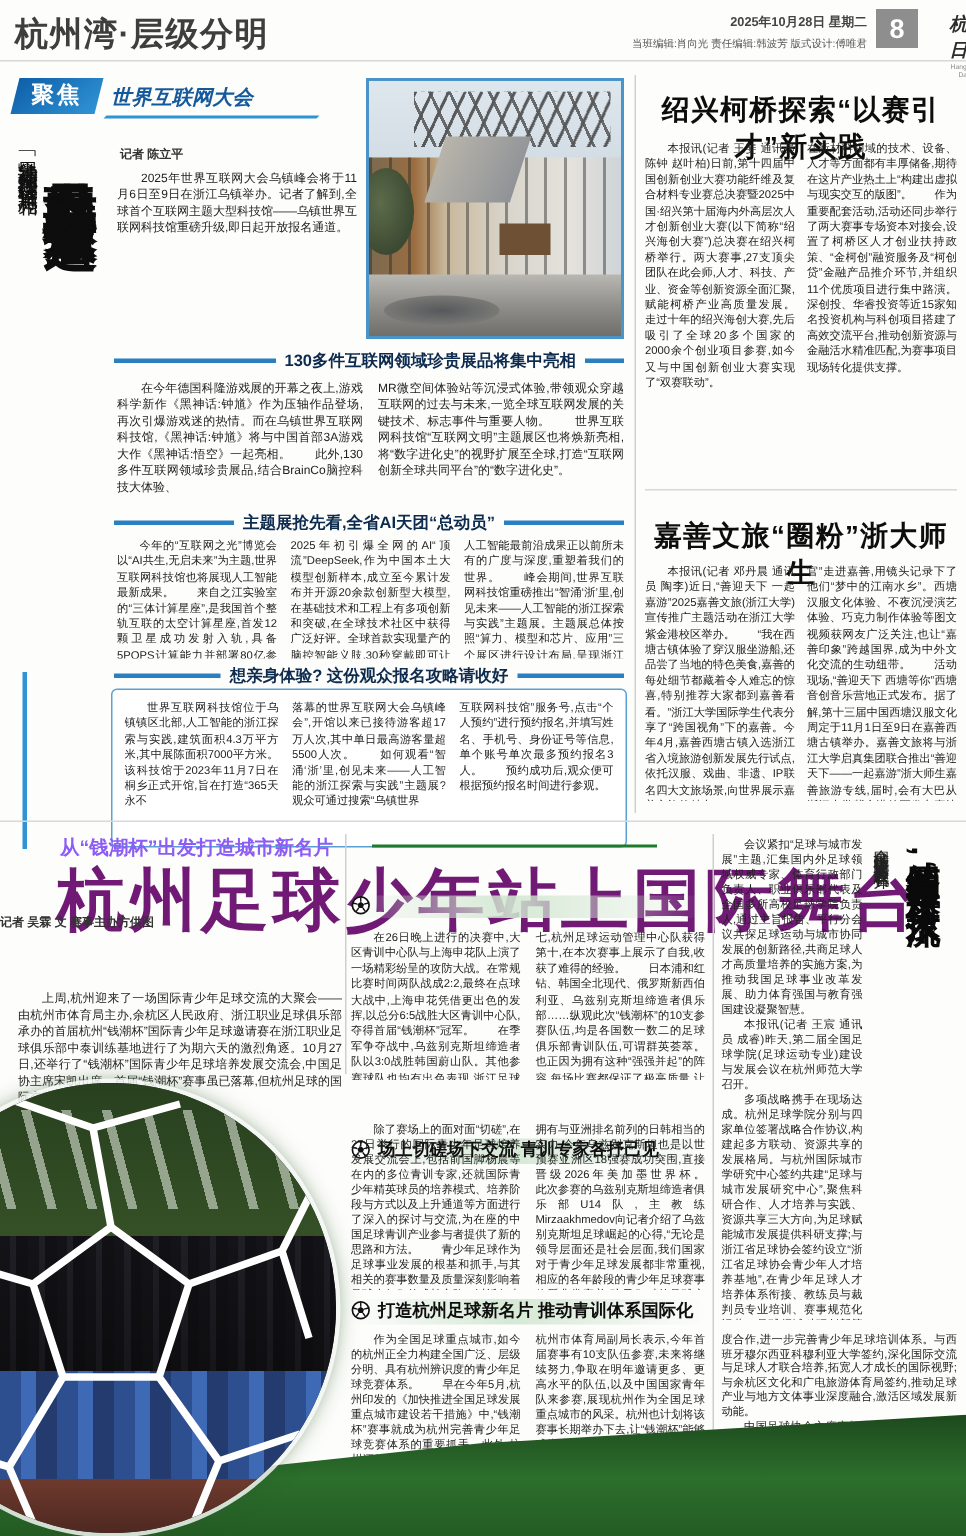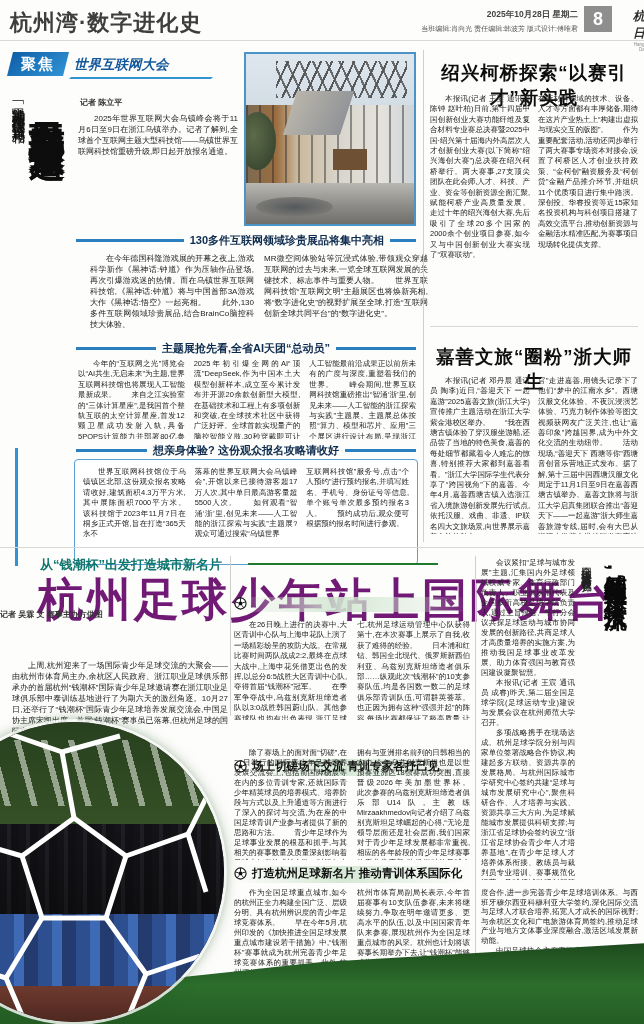--- a/index.html
+++ b/index.html
@@ -38,21 +38,21 @@
   #attn-box { border:1.5px solid #5aa0d2; border-radius:4px; padding:7px 8px; display:flex; gap:9px; background:#fff; }
   #attn-box > div { flex:1; }
   .cols { display:flex; gap:10px; }
   .cols > div { flex:1; }
   
   #museum-photo { border:2px solid #4a94c8; background:#cfd9e2; overflow:hidden; }
   .ph { position:absolute; }
   
   .art-head { font-size:18.5px; font-weight:900; color:#0d0d0d; text-align:center; letter-spacing:1px; }
   
-  #kicker { font-size:13px; font-weight:900; color:#0f766e; white-space:nowrap; }
+  #kicker { font-size:13px; font-weight:900; color:#8b5cf6; white-space:nowrap; }
   #kicker-line { height:2px; background:#1f7a2e; }
   #big-headline { font-size:45px; font-weight:900; color:#701a75; letter-spacing:3px; white-space:nowrap; }
   .green-sec { display:flex; align-items:center; gap:5px; padding-bottom:2px;
     background:linear-gradient(to right,rgba(223,238,223,0) 0%,rgba(209,230,209,.9) 45%,rgba(209,230,209,0) 100%); }
   .green-sec .t { font-size:11.5px; font-weight:900; color:#0e0e0e; white-space:nowrap; }
   
   #sign-vhead { font-size:23px; font-weight:900; color:#0a0a0a; letter-spacing:1px; line-height:30px; }
   #sign-vsub { font-size:10.5px; color:#222; letter-spacing:1px; line-height:16px; margin-right:6px; }
   
   #grass { background:linear-gradient(to bottom,#1c451c,#2c6e2c 55%,#245c24); clip-path:polygon(0 68%,50% 28%,100% 6%,100% 100%,0 100%); }
@@ -60,21 +60,21 @@
   #ball-photo { border-radius:50%; overflow:hidden; background:#232a20; box-shadow:0 0 0 3px rgba(255,255,255,.8),0 0 14px rgba(40,90,40,.6); }
   .ball-layer { position:absolute; left:0; width:100%; }
   svg.ball-net { position:absolute; left:0; top:0; }
   .ball-icon { flex:0 0 auto; }
 </style>
 </head>
 <body>
 
 <div id="page">
 
-  <div class="abs" style="left:10px;top:8px;" id="masthead-title">杭州湾·数字进化史</div>
+  <div class="abs" style="left:10px;top:8px;" id="masthead-title">杭州湾·层级分明</div>
   <div class="abs" id="head-meta" style="left:360px;top:9px;width:218px;">
     <div id="head-date">2025年10月28日 星期二</div>
     <div id="head-editors">当班编辑:肖向光 责任编辑:韩波芳 版式设计:傅唯君</div>
   </div>
   <div class="abs" id="page-num" style="left:584px;top:6px;">8</div>
   <div class="abs" id="paper-logo" style="left:630px;top:8px;width:28px;text-align:center;">
     <div class="cn">杭州日报</div>
     <div class="en">Hangzhou Daily</div>
   </div>
   <div class="abs hrule" style="left:0;top:40px;width:644px;"></div>
@@ -105,21 +105,21 @@
 
   <div class="abs jt body-txt" style="left:78px;top:113px;width:160px;height:118px;">
     <p class="indent">2025年世界互联网大会乌镇峰会将于11月6日至9日在浙江乌镇举办。记者了解到,全球首个互联网主题大型科技馆——乌镇世界互联网科技馆重磅升级,即日起开放报名通道。</p>
   </div>
 
   <div class="abs sec-head" style="left:76px;top:233px;width:340px;">
     <div class="bar"></div>
     <div class="t">130多件互联网领域珍贵展品将集中亮相</div>
     <div class="bar" style="max-width:26px;"></div>
   </div>
-  <div class="abs cols" style="left:78px;top:253px;width:338px;height:84px;margin-left:12px;">
+  <div class="abs cols" style="left:78px;top:253px;width:338px;height:84px;">
     <div class="jt body-txt indent">在今年德国科隆游戏展的开幕之夜上,游戏科学新作《黑神话:钟馗》作为压轴作品登场,再次引爆游戏迷的热情。而在乌镇世界互联网科技馆,《黑神话:钟馗》将与中国首部3A游戏大作《黑神话:悟空》一起亮相。　　此外,130多件互联网领域珍贵展品,结合BrainCo脑控科技大体验、</div>
     <div class="jt body-txt">MR微空间体验站等沉浸式体验,带领观众穿越互联网的过去与未来,一览全球互联网发展的关键技术、标志事件与重要人物。　　世界互联网科技馆“互联网文明”主题展区也将焕新亮相,将“数字进化史”的视野扩展至全球,打造“互联网创新全球共同平台”的“数字进化史”。</div>
   </div>
 
   <div class="abs sec-head" style="left:76px;top:341px;width:340px;">
     <div class="bar"></div>
     <div class="t">主题展抢先看,全省AI天团“总动员”</div>
     <div class="bar"></div>
   </div>
   <div class="abs cols" style="left:78px;top:359px;width:338px;height:80px;gap:9px;">
@@ -127,21 +127,21 @@
     <div class="jt body-txt-s">2025年初引爆全网的AI“顶流”DeepSeek,作为中国本土大模型创新样本,成立至今累计发布并开源20余款创新型大模型,在基础技术和工程上有多项创新和突破,在全球技术社区中获得广泛好评。全球首款实现量产的脑控智能义肢,30秒穿戴即可让残疾人重获写字、弹琴能力;障碍跑绝technique,曾上春晚大秀绝技的人形机器人——</div>
     <div class="jt body-txt-s">人工智能最前沿成果正以前所未有的广度与深度,重塑着我们的世界。　　峰会期间,世界互联网科技馆重磅推出“智涌‘浙’里,创见未来——人工智能的浙江探索与实践”主题展。主题展总体按照“算力、模型和芯片、应用”三个展区进行设计布局,呈现浙江在人工智能领域的战略定力、创新活力与产业实力,并将集结亮相各种“黑科技”。</div>
   </div>
 
   <div class="abs sec-head" style="left:76px;top:443px;width:340px;">
     <div class="bar"></div>
     <div class="t">想亲身体验? 这份观众报名攻略请收好</div>
     <div class="bar"></div>
   </div>
   <div class="abs" id="attn-box" style="left:74px;top:459px;width:344px;height:106px;">
-    <div class="jt body-txt-s indent">世界互联网科技馆位于乌镇镇区北部,这份观众报名攻略请收好,建筑面积4.3万平方米,其中展陈面积7000平方米。　　该科技馆于2023年11月7日在桐乡正式开馆,旨在打造“365天永不</div>
+    <div class="jt body-txt-s indent">世界互联网科技馆位于乌镇镇区北部,人工智能的浙江探索与实践,建筑面积4.3万平方米,其中展陈面积7000平方米。　　该科技馆于2023年11月7日在桐乡正式开馆,旨在打造“365天永不</div>
     <div class="jt body-txt-s">落幕的世界互联网大会乌镇峰会”,开馆以来已接待游客超17万人次,其中单日最高游客量超5500人次。　　如何观看“智涌‘浙’里,创见未来——人工智能的浙江探索与实践”主题展?观众可通过搜索“乌镇世界</div>
     <div class="jt body-txt-s">互联网科技馆”服务号,点击“个人预约”进行预约报名,并填写姓名、手机号、身份证号等信息,单个账号单次最多预约报名3人。　　预约成功后,观众便可根据预约报名时间进行参观。</div>
   </div>
 
   <div class="abs vrule" style="left:423px;top:50px;height:492px;"></div>
 
   <div class="abs art-head" style="left:430px;top:60px;width:208px;">绍兴柯桥探索“以赛引才”新实践</div>
   <div class="abs cols" style="left:430px;top:94px;width:208px;height:222px;gap:8px;">
     <div class="jt body-txt-s indent">本报讯(记者 王斐 通讯员 陈钟 赵叶柏)日前,第十四届中国创新创业大赛功能纤维及复合材料专业赛总决赛暨2025中国·绍兴第十届海内外高层次人才创新创业大赛(以下简称“绍兴海创大赛”)总决赛在绍兴柯桥举行。两大赛事,27支顶尖团队在此会师,人才、科技、产业、资金等创新资源全面汇聚,赋能柯桥产业高质量发展。　　走过十年的绍兴海创大赛,先后吸引了全球20多个国家的2000余个创业项目参赛,如今又与中国创新创业大赛实现了“双赛联动”。</div>
     <div class="jt body-txt-s">在新材料领域的技术、设备、人才等方面都有丰厚储备,期待在这片产业热土上“构建出虚拟与现实交互的版图”。　　作为重要配套活动,活动还同步举行了两大赛事专场资本对接会,设置了柯桥区人才创业扶持政策、“金柯创”融资服务及“柯创贷”金融产品推介环节,并组织11个优质项目进行集中路演。深创投、华睿投资等近15家知名投资机构与科创项目搭建了高效交流平台,推动创新资源与金融活水精准匹配,为赛事项目现场转化提供支撑。</div>

